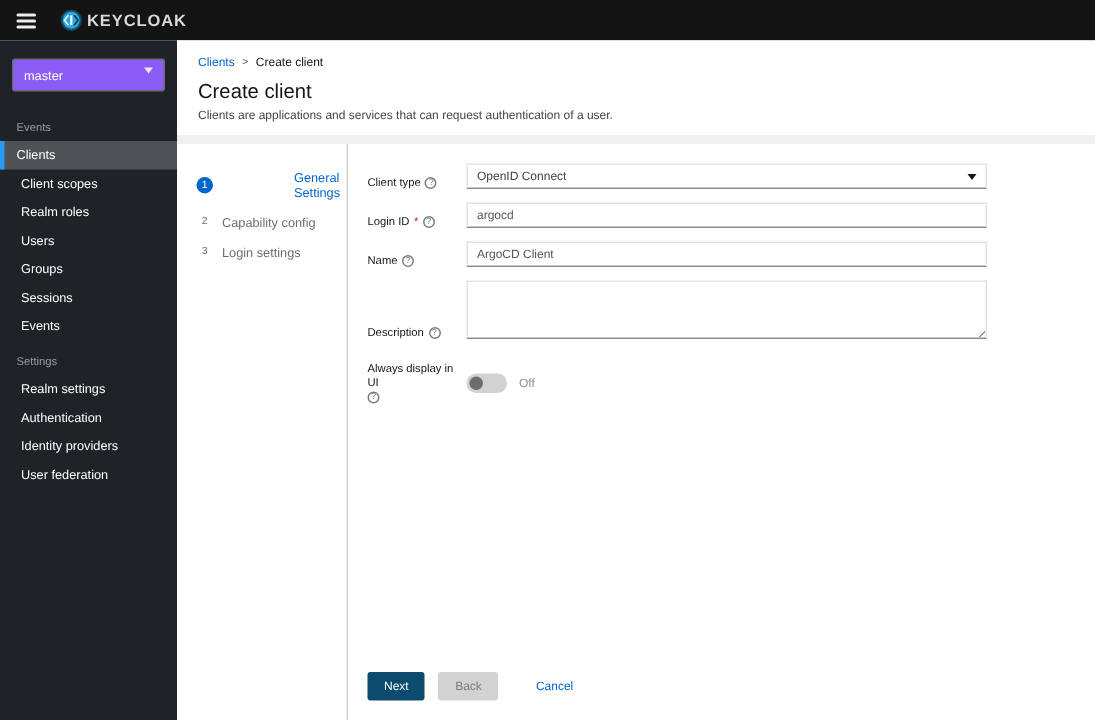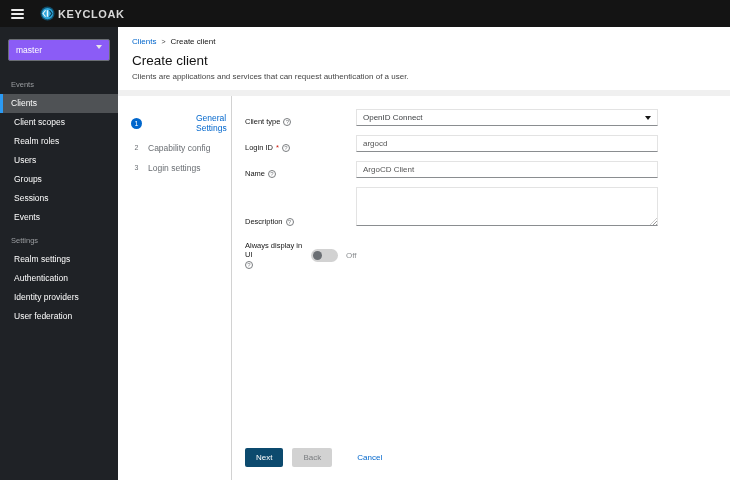--- a/index.html
+++ b/index.html
@@ -48,21 +48,21 @@
 
   .wizard-main { flex:1; padding:13px 72px 0 13px; position:relative; }
   .form-row { display:flex; margin-bottom:9px; }
   .form-label { width:66px; flex-shrink:0; font-size:7.5px; color:#151515; padding-top:4px;
     display:flex; align-items:flex-end; gap:3px; flex-wrap:wrap; }
   .required { color:#c9190b; }
   .help-icon { display:inline-block; width:8px; height:8px; border:1px solid #7a7d80; border-radius:50%;
     color:#7a7d80; font-size:6px; line-height:7px; text-align:center; cursor:pointer; margin-top:-1px; }
   .text-input, .select-box, .textarea-box {
     flex:1; border:1px solid #e3e3e3; border-bottom:1px solid #8a8d90; background:#fff;
-    font-size:8px; color:#555; padding:3px 6px; font-family:"Liberation Sans", sans-serif;margin-left:45px; }
+    font-size:8px; color:#555; padding:3px 6px; font-family:"Liberation Sans", sans-serif; }
   .text-input { height:17px; }
   .select-box { height:17px; display:flex; align-items:center; justify-content:space-between; color:#3c3f42; cursor:pointer; }
   .select-caret { width:0; height:0; border-left:3.5px solid transparent; border-right:3.5px solid transparent; border-top:4px solid #151515; }
   .textarea-wrap { flex:1; position:relative; display:flex; }
   .textarea-box { height:39px; resize:none; width:100%; }
   .resize-grip { position:absolute; right:1px; bottom:1px; width:7px; height:7px;
     background:repeating-linear-gradient(135deg, transparent 0 1.5px, #9a9a9a 1.5px 2.5px);
     clip-path:polygon(100% 0, 100% 100%, 0 100%); cursor:nwse-resize; }
 
   .toggle-row { margin-top:15px; align-items:center; }

